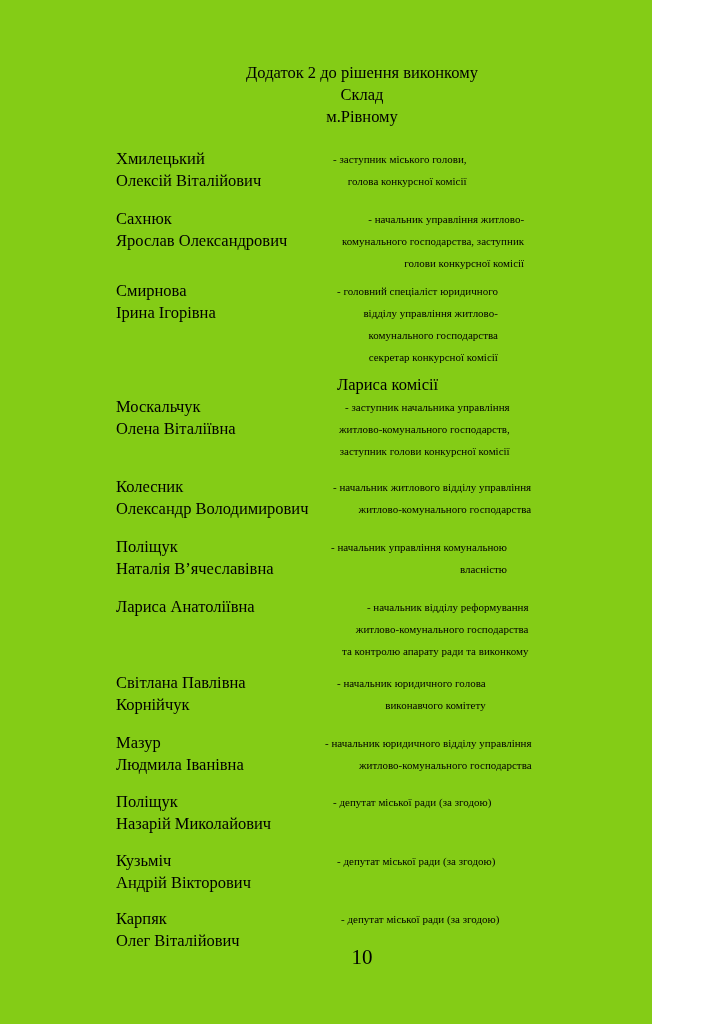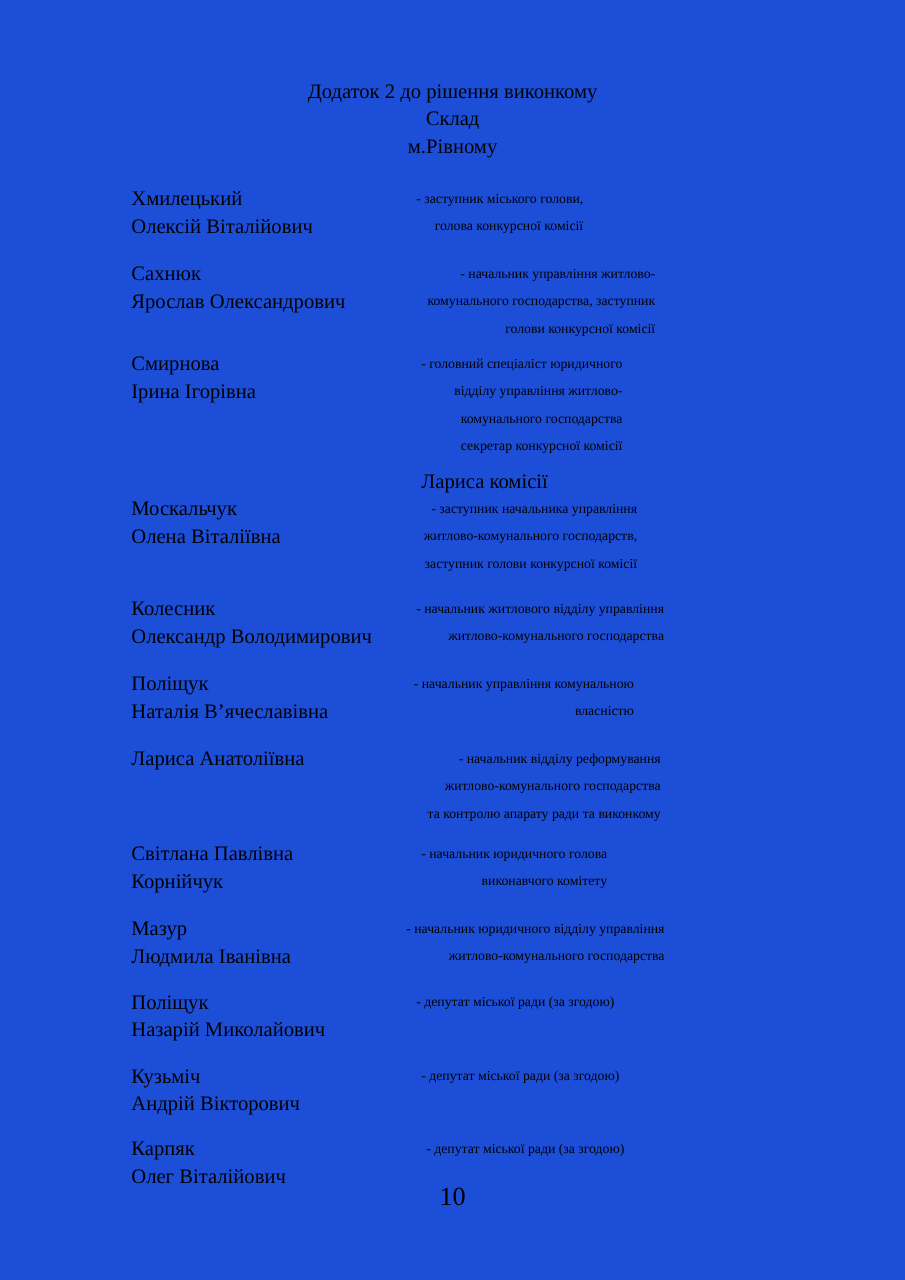--- a/index.html
+++ b/index.html
@@ -12,24 +12,24 @@
     width: 724px;
     height: 1024px;
     position: relative;
     font-family: "Liberation Serif", "DejaVu Serif", serif;
     color: #000000;
     -webkit-font-smoothing: antialiased;
   }
 
   .page {
     position: relative;
-    width: 724px;
+    width: 652px;
     height: 1024px;
     overflow: hidden;
-    background: #1d4ed8;
+    background: #84cc16;
   }
 
   
   .title-block {
     position: absolute;
     left: 62px;
     top: 62px;
     width: 600px;
     text-align: center;
     font-size: 16.5px;
@@ -57,21 +57,21 @@
     white-space: nowrap;
   }
   .entry .role-col {
     position: absolute;
     top: 0;
     font-size: 11px;
     line-height: 22px;
     white-space: nowrap;
     text-align: right;
   }
-  .name-line { display: block; }
+  .name-line { display: block; margin-left: 11px; }
   .role-line { display: block; }
   
   .role-line.cont { padding-left: 11px; }
 
   
   .section-heading {
     position: absolute;
     font-size: 16.5px;
     line-height: 22px;
     white-space: nowrap;

